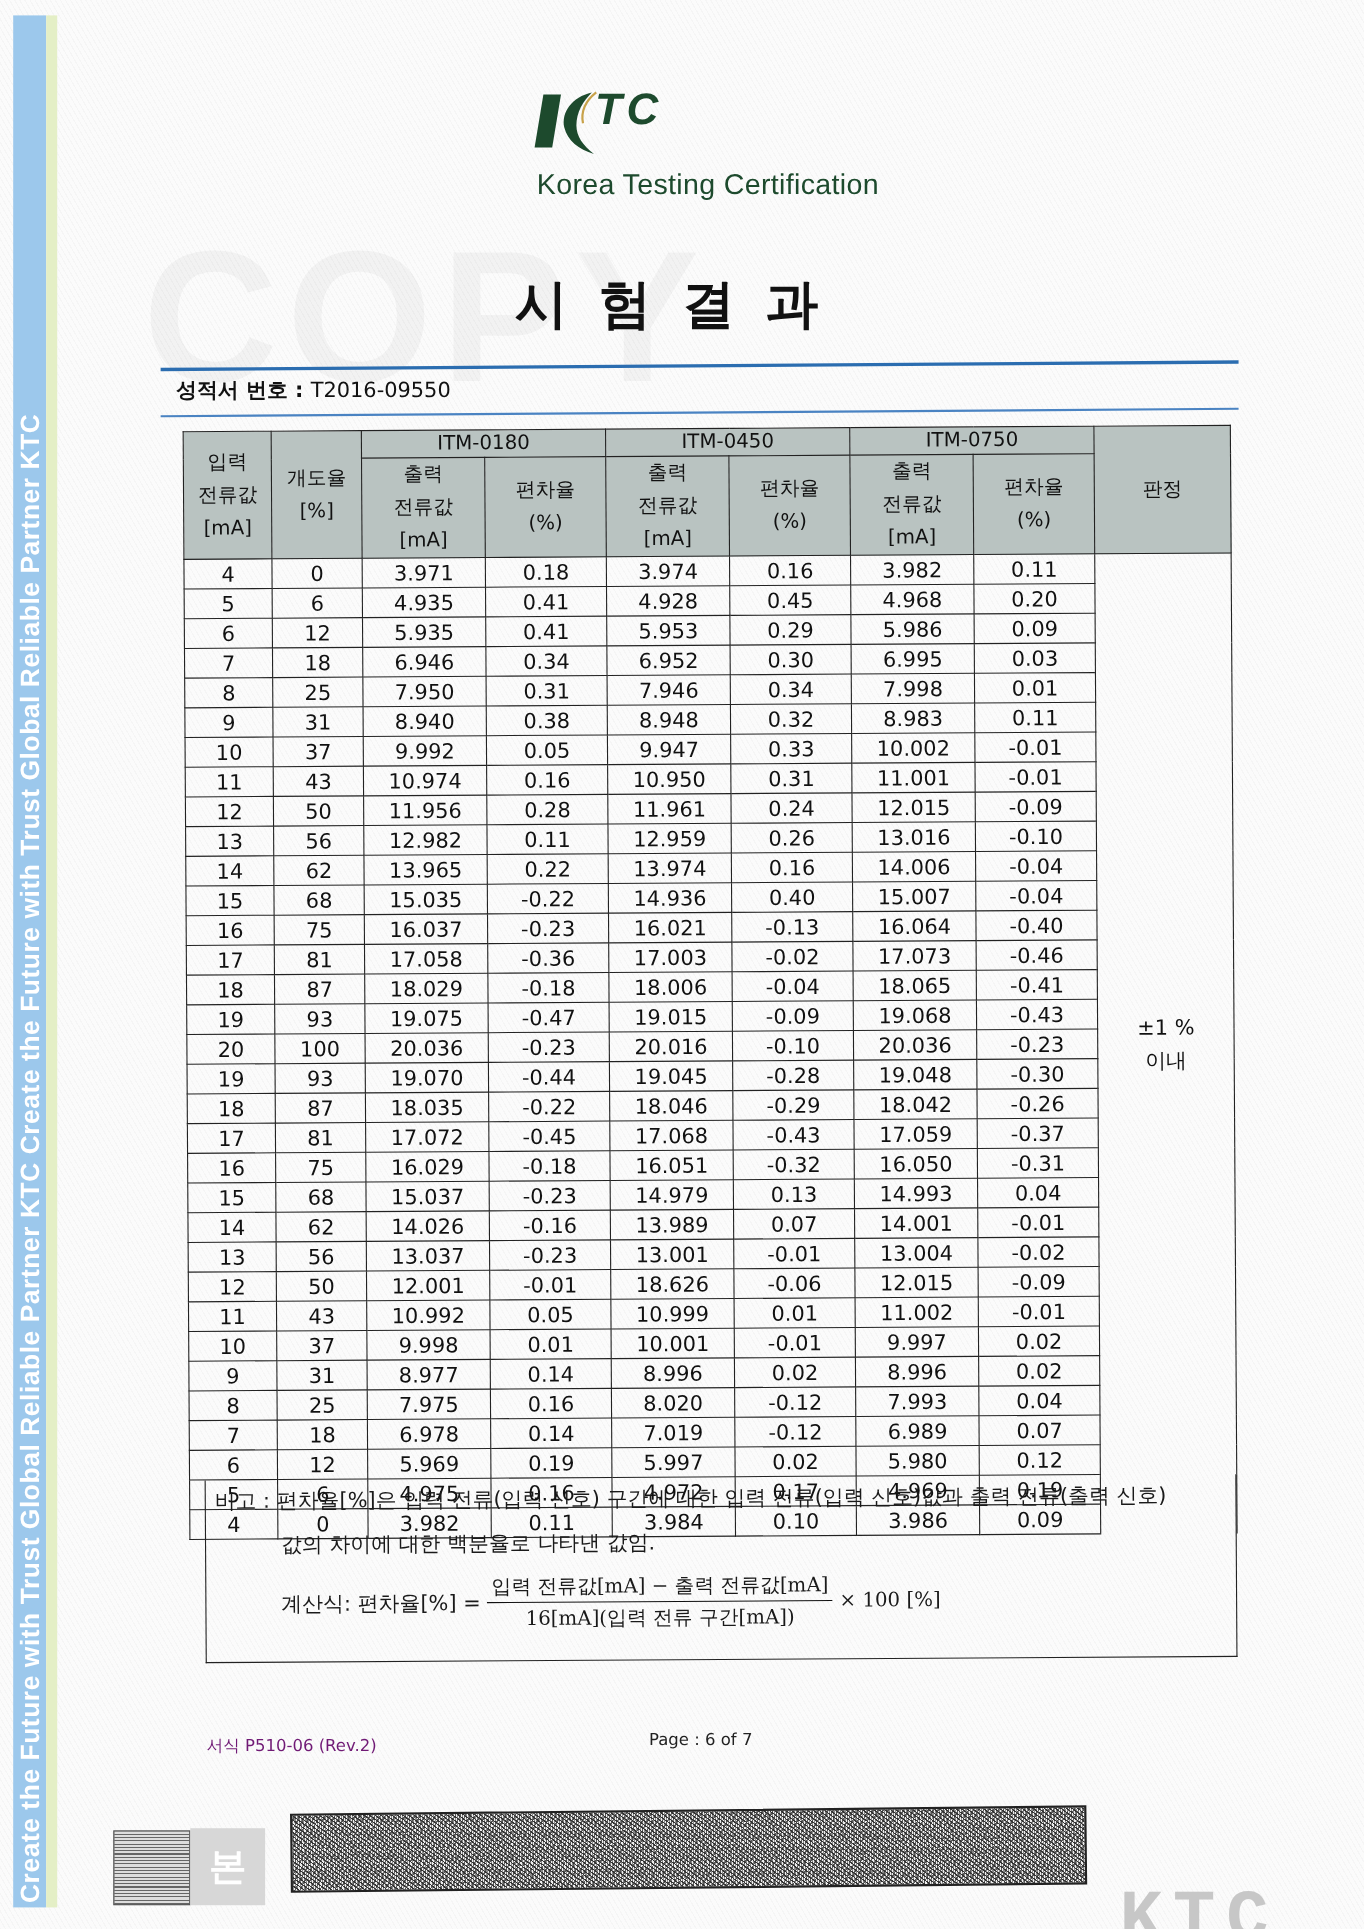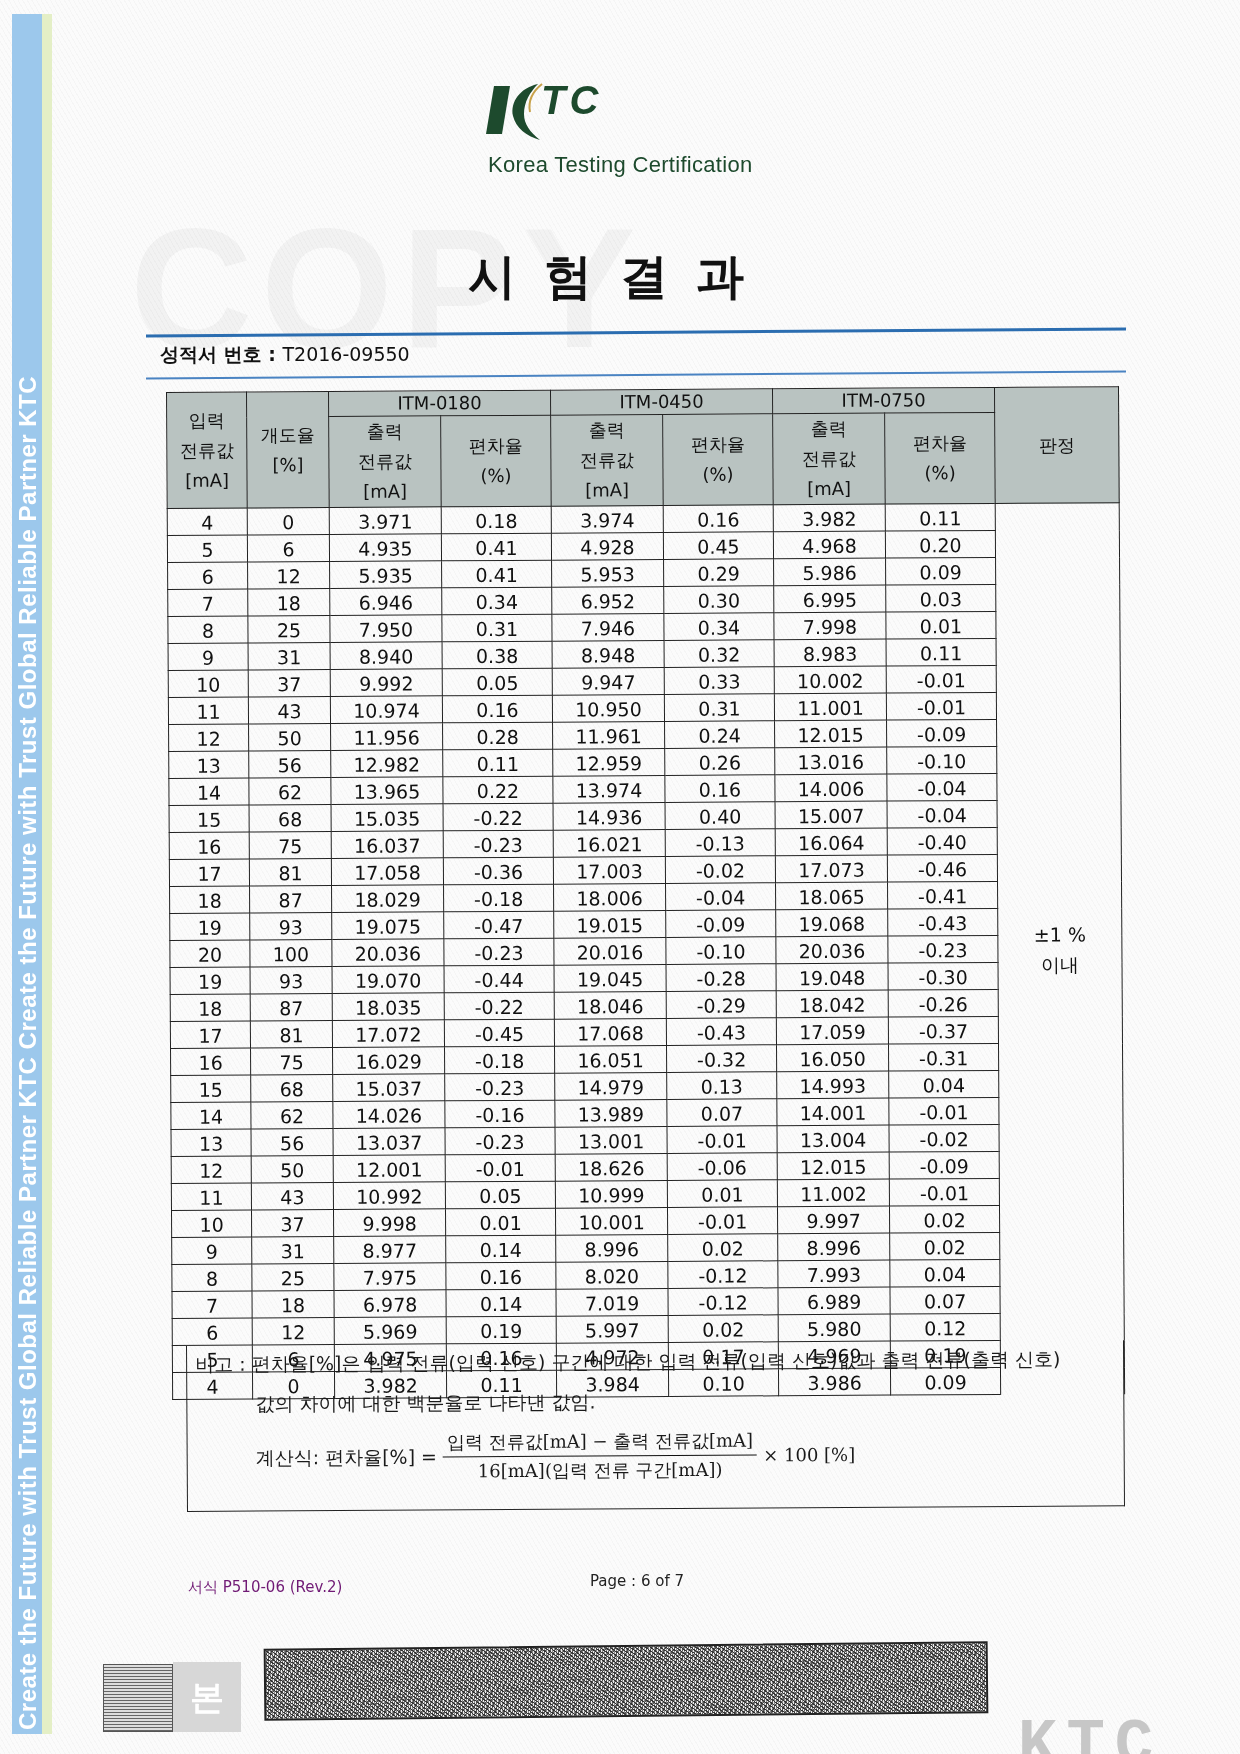--- a/index.html
+++ b/index.html
@@ -33,21 +33,21 @@
       color: rgba(0,0,0,0.035); font-size: 170px; letter-spacing: 8px; white-space: nowrap;
     }
 
     .logo { position: absolute; left: 480px; top: 80px; width: 280px; height: 60px; }
     .logo-text {
       position: absolute; left: 541px; top: 78px; font-family: "Liberation Sans", sans-serif;
       font-weight: bold; font-style: italic; font-size: 40px; letter-spacing: 4px; color: #1d4a2d;
     }
     .logo-sub {
       position: absolute; left: 488px; top: 152px; width: 320px;
-      font-family: "Liberation Sans", sans-serif; font-size: 22px; color: #1d4a2d; letter-spacing: 0.3px;
+      font-family: "Liberation Sans", sans-serif; font-size: 26px; color: #1d4a2d; letter-spacing: 0.3px;
     }
 
     .title {
       position: absolute; left: 0; top: 245px; width: 1240px; text-align: center;
       font-size: 48px; font-weight: bold; letter-spacing: 28px; color: #111;
     }
 
     .rule-top { position: absolute; left: 146px; top: 331px; width: 980px; height: 3px; background: #2b6db0; transform: rotate(-0.4deg); }
     .rule-bot { position: absolute; left: 146px; top: 374px; width: 980px; height: 2px; background: #4a83c2; transform: rotate(-0.4deg); }
     .cert-no { position: absolute; left: 160px; top: 342px; font-size: 19px; color: #111; font-weight: bold; }

